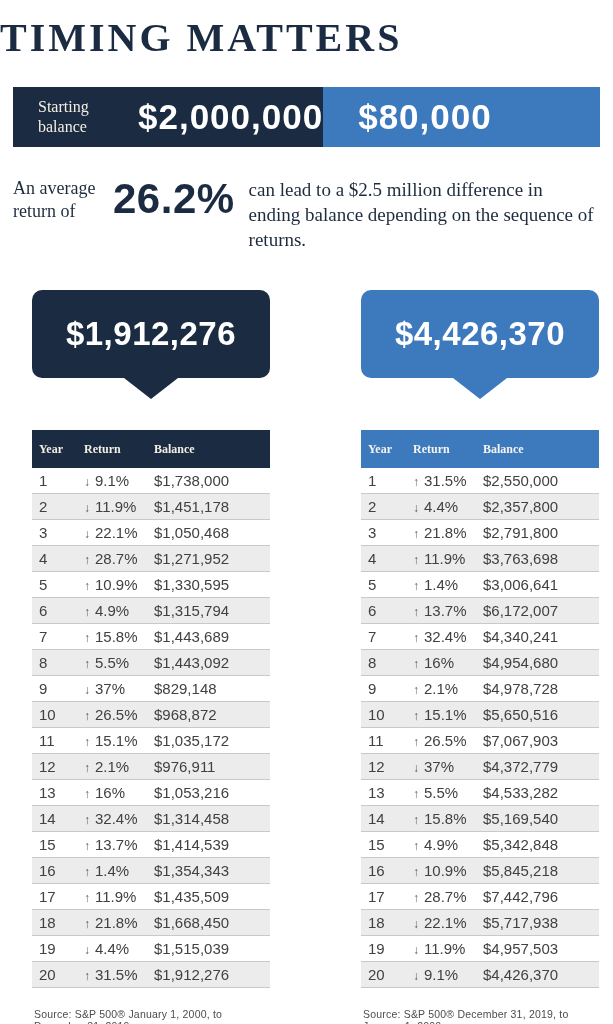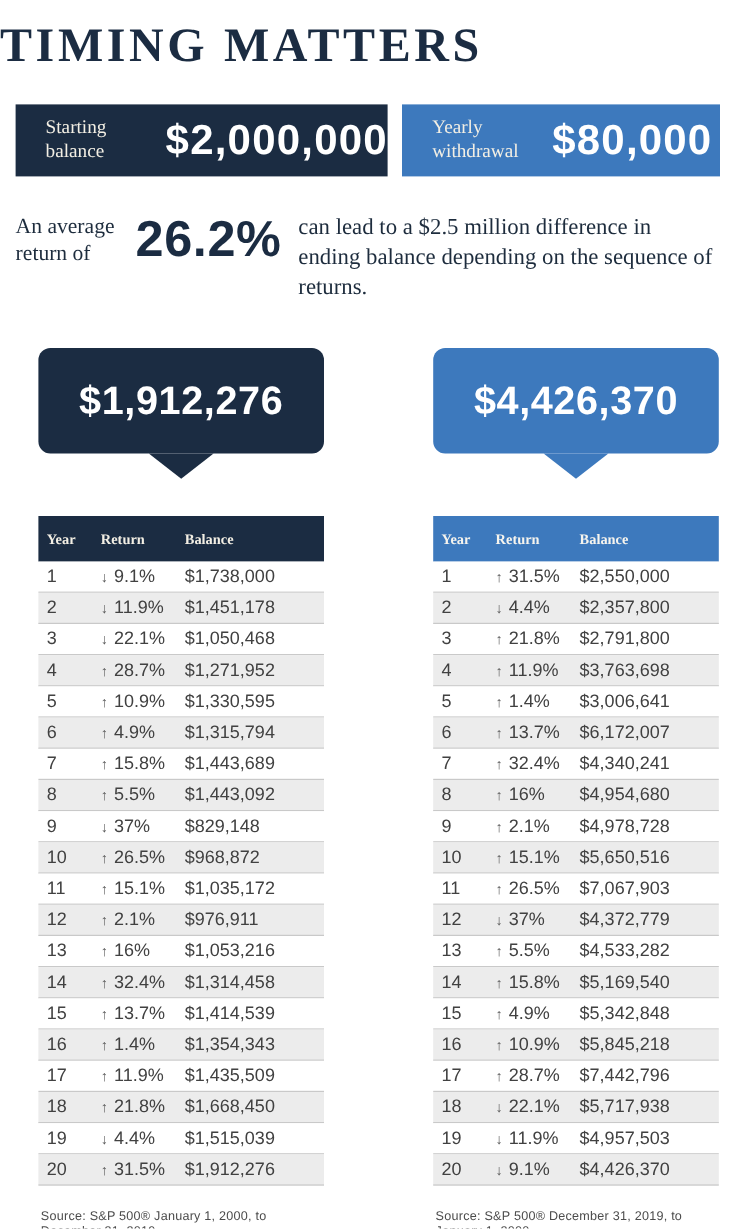--- a/index.html
+++ b/index.html
@@ -6,21 +6,21 @@
   html,body { background:#ffffff; }
   body { width:613px; height:1024px; font-family:"Liberation Sans",sans-serif; }
   .page { position:relative; width:613px; height:1024px; overflow:hidden; background:#fff; }
 
   .title {
     margin-top:14px; text-align:left;
     font-family:"Liberation Serif",serif; font-weight:700;
     font-size:40px; letter-spacing:3px; color:#1b2c42;
   }
 
-  .banner { display:flex; margin:26px 13px 0; height:60px;gap:12px; }
+  .banner { display:flex; margin:26px 13px 0; height:60px; }
   .banner-half { flex:1; display:flex; align-items:center; padding-left:25px; }
   .banner-half.navy { background:#1b2c42; }
   .banner-half.blue { background:#3d79bd; }
   .banner-label {
     font-family:"Liberation Serif",serif; font-size:16px; line-height:1.25;
     color:#f3efe4; width:90px;
   }
   .banner-value { color:#fff; font-weight:700; font-size:35px; letter-spacing:1px; margin-left:10px; white-space:nowrap; }
 
   .statement { display:flex; align-items:flex-start; margin:30px 14px 0 13px; }
@@ -84,21 +84,20 @@
 <div class="page">
 
   <h1 class="title">TIMING MATTERS</h1>
 
   <div class="banner">
     <div class="banner-half navy">
       <div class="banner-label">Starting balance</div>
       <div class="banner-value">$2,000,000</div>
     </div>
     <div class="banner-half blue">
-      <div class="banner-label">Yearly withdrawal</div>
       <div class="banner-value">$80,000</div>
     </div>
   </div>
 
   <div class="statement">
     <div class="statement-prefix">An average return of</div>
     <div class="statement-rate">26.2%</div>
     <div class="statement-suffix">can lead to a $2.5 million difference in ending balance depending on the sequence of returns.</div>
   </div>
 

